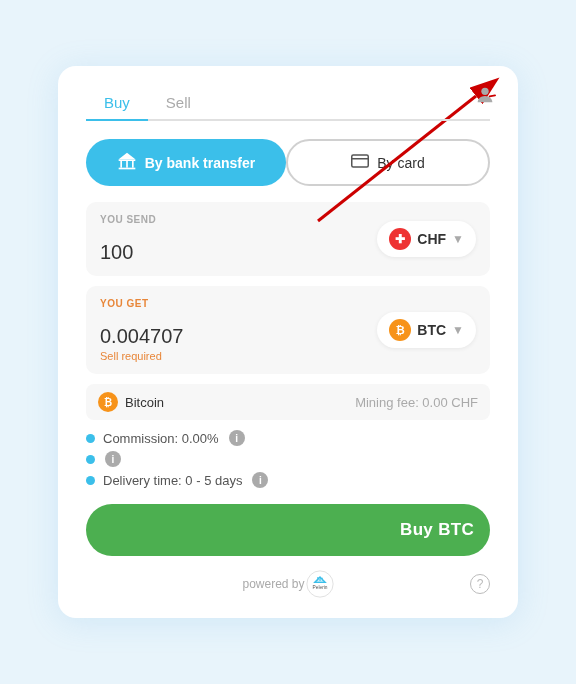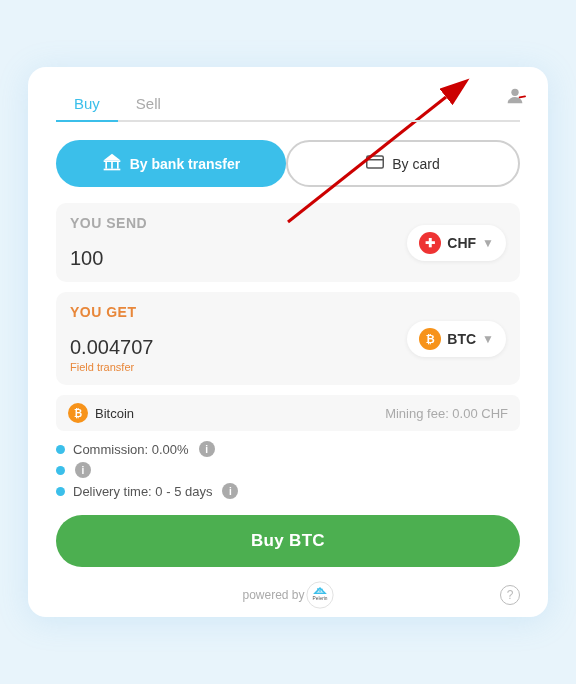--- a/index.html
+++ b/index.html
@@ -7,22 +7,22 @@
       background: #e8f4fb;
       display: flex;
       justify-content: center;
       align-items: center;
       min-height: 100vh;
       font-family: -apple-system, BlinkMacSystemFont, 'Segoe UI', Arial, sans-serif;
     }
     .card {
       background: #fff;
       border-radius: 18px;
-      width: 520px;
-      padding: 20px 28px 8px;
+      width: 460px;
+      padding: 20px 28px 20px;
       box-shadow: 0 4px 32px rgba(100,180,230,0.18);
       position: relative;
     }
     
     .tabs {
       display: flex;
       border-bottom: 2px solid #e0e0e0;
       margin-bottom: 18px;
       position: relative;
     }
@@ -85,21 +85,21 @@
     .input-section {
       background: #f7f7f7;
       border-radius: 10px;
       padding: 12px 14px;
       margin-bottom: 10px;
       display: flex;
       align-items: center;
       justify-content: space-between;
     }
     .input-label {
-      font-size: 14px;
+      font-size: 10px;
       color: #aaa;
       font-weight: 600;
       letter-spacing: 0.5px;
       text-transform: uppercase;
       margin-bottom: 4px;
     }
     .input-value {
       font-size: 20px;
       color: #bbb;
       font-weight: 400;
@@ -219,20 +219,21 @@
       background: #4caf50;
       color: #fff;
       border: none;
       border-radius: 28px;
       padding: 16px;
       font-size: 17px;
       font-weight: 700;
       cursor: pointer;
       margin-bottom: 14px;
       letter-spacing: 0.3px;
+      text-align: right;
     }
     
     .footer {
       display: flex;
       align-items: center;
       justify-content: center;
       gap: 1px;
       font-size: 12px;
       color: #aaa;
       position: relative;
@@ -342,21 +343,21 @@
       <span>CHF</span>
       <span class="chevron">▼</span>
     </button>
   </div>
 
   
   <div class="input-section">
     <div>
       <div class="input-label get">YOU GET</div>
       <div class="input-value has-value">0.004707</div>
-      <div class="field-required">Field transfer</div>
+      <div class="field-required">Sell required</div>
     </div>
     <button class="currency-selector">
       <div class="currency-flag btc-icon">₿</div>
       <span>BTC</span>
       <span class="chevron">▼</span>
     </button>
   </div>
 
   
   <div class="info-row">

